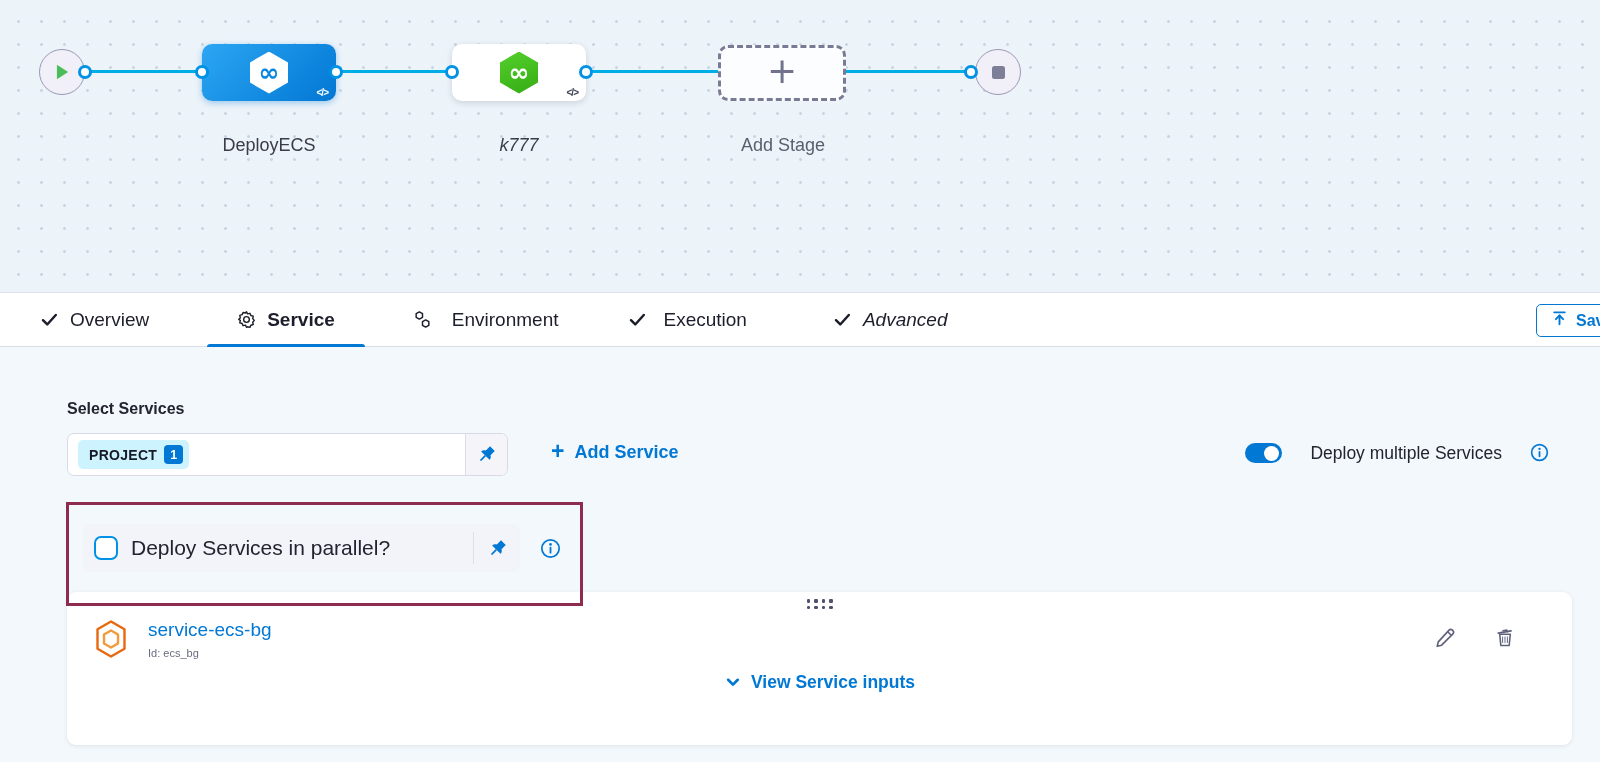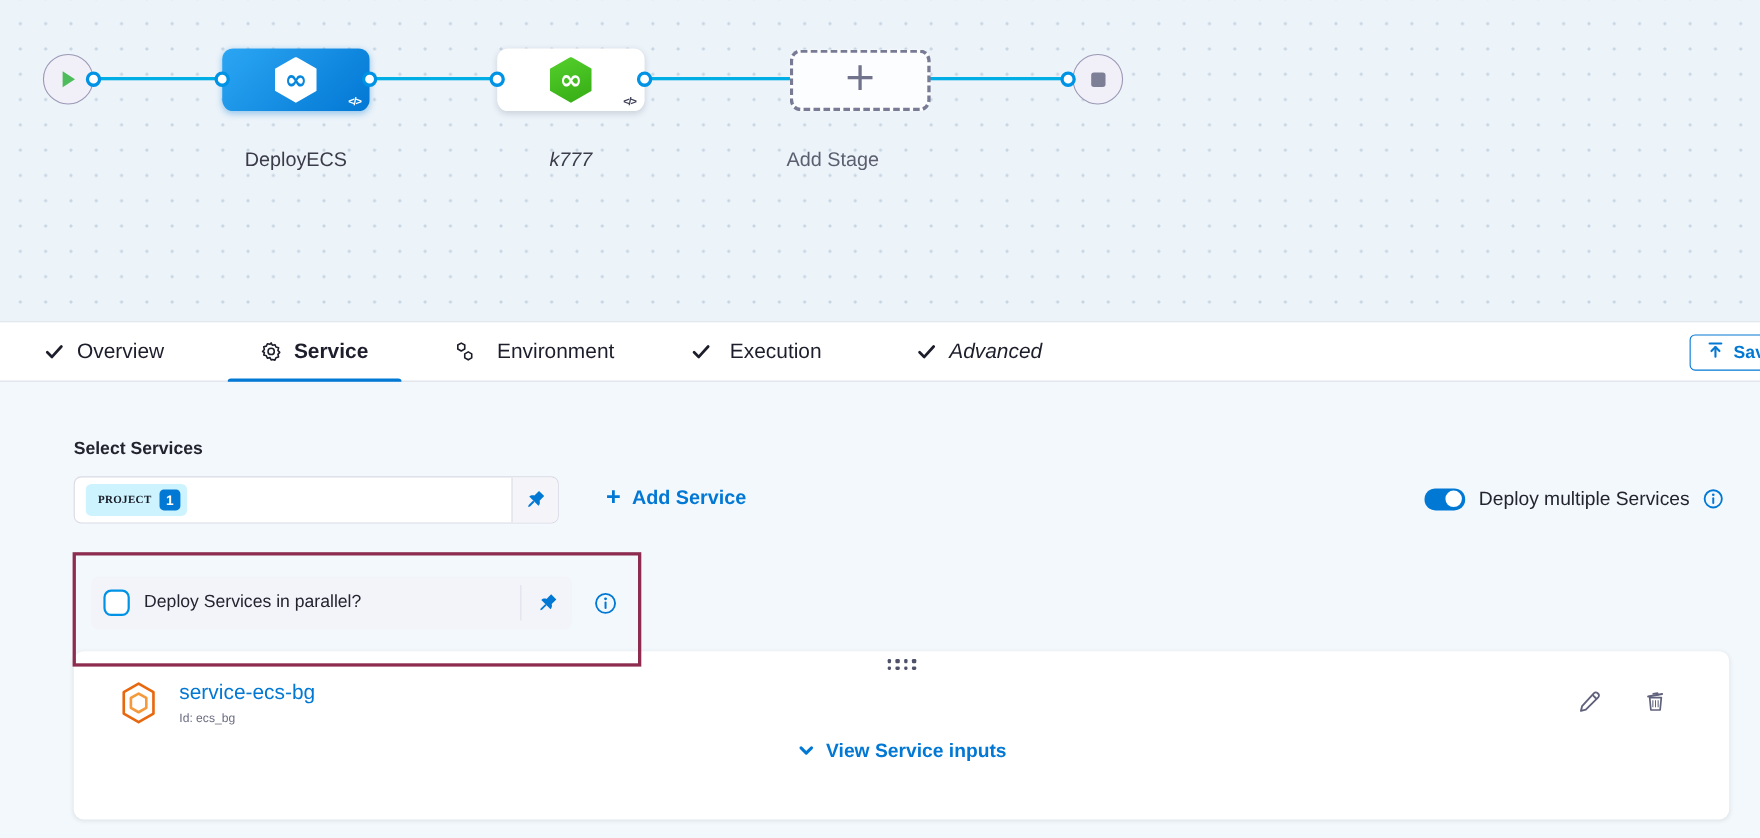--- a/index.html
+++ b/index.html
@@ -47,21 +47,21 @@
     clip-path:polygon(50% 0,100% 26%,100% 74%,50% 100%,0 74%,0 26%);
     display:flex; align-items:center; justify-content:center;
     font-family:"DejaVu Sans",sans-serif; font-weight:bold; font-size:25px; line-height:1;
   }
   .hex-white { background:#fff; color:#0886dd; }
   .hex-green { background:linear-gradient(160deg,#55d02c,#34ab14); color:#fff; }
   .code-badge { position:absolute; right:8px; bottom:3px; font-size:10px; font-weight:bold; letter-spacing:-1px; }
   .code-white { color:#fff; } .code-dark { color:#3e4057; }
   .add-plus { font-size:36px; color:#70738b; line-height:1; margin-top:-5px; font-family:"DejaVu Sans",sans-serif; }
   .stage-label { position:absolute; top:135px; transform:translateX(-50%); font-size:18px; color:#3b3c49; white-space:nowrap; }
-  .lbl-1 { left:269px; } .lbl-2 { left:519px;font-style:italic; } .lbl-3 { left:757px; color:#5b5e6e; }
+  .lbl-1 { left:269px; } .lbl-2 { left:519px;font-style:italic; } .lbl-3 { left:783px; color:#5b5e6e; }
 
   
   .tabbar {
     position:absolute; left:0; top:292px; width:1600px; height:55px; background:#fff;
     border-top:1px solid #dde2ea; border-bottom:1px solid #d9dde6;
     display:flex; align-items:stretch;
   }
   .tab { position:relative; display:flex; align-items:center; gap:11px; padding:0 6px;
          font-size:19px; font-weight:500; color:#1d1e2b; cursor:pointer; white-space:nowrap; }
   .tab-1 { margin-left:34px; }
@@ -82,55 +82,55 @@
 
   
   .select-label { position:absolute; left:67px; top:400px; font-size:16px; font-weight:600; color:#23242f; }
   .select-box {
     position:absolute; left:67px; top:433px; width:441px; height:43px;
     background:#fff; border:1px solid #d9dae5; border-radius:7px;
     display:flex; overflow:hidden; cursor:pointer;
   }
   .select-main { flex:1; display:flex; align-items:center; padding-left:10px; }
   .chip { display:flex; align-items:center; background:#cdf4fe; border-radius:5px; height:29px; padding:0 6px 0 11px; }
-  .chip-label { font-size:10px; font-weight:600; color:#171925; letter-spacing:.3px;font-family:Liberation Serif, serif; }
+  .chip-label { font-size:14px; font-weight:600; color:#171925; letter-spacing:.3px; }
   .chip-count { margin-left:7px; min-width:19px; height:19px; padding:0 4px; background:#0278d5; border-radius:4px;
                 color:#fff; font-size:12.5px; font-weight:700; display:flex; align-items:center; justify-content:center; }
   .select-pin { width:42px; border-left:1px solid #dcdde8; background:#f4f4f9;
                 display:flex; align-items:center; justify-content:center; cursor:pointer; }
 
   .add-service { position:absolute; left:551px; top:442px; display:flex; align-items:center; gap:10px;
                  color:#0278d5; font-weight:700; font-size:18px; cursor:pointer; }
   .plus-glyph { font-size:23px; font-weight:600; line-height:1; margin-top:-2px; }
 
-  .toggle-row { position:absolute; top:443px; right:33px; display:flex; align-items:center; gap:12px; }
+  .toggle-row { position:absolute; top:443px; right:51px; display:flex; align-items:flex-start; gap:28px; }
   .toggle { width:37px; height:20px; border-radius:11px; background:#0278d5; position:relative; cursor:pointer; }
   .toggle-knob { position:absolute; top:2.5px; right:3px; width:15px; height:15px; border-radius:50%; background:#fff; }
   .toggle-label { font-size:17.5px; color:#23242f; }
 
   .hl-box { position:absolute; left:66px; top:502px; width:517px; height:104px; border:3px solid #8d2c4f; z-index:5; pointer-events:none; }
   .parallel-row {
     position:absolute; left:83px; top:524px; width:437px; height:48px;
     background:#f3f3fa; border-radius:7px; display:flex; align-items:center; padding-left:11px;
   }
   .checkbox { width:24px; height:24px; border:2px solid #0092e4; border-radius:7px; background:#fff; cursor:pointer; flex:none; }
-  .parallel-label { margin-left:13px; font-size:16px; color:#23242f; flex:1; }
+  .parallel-label { margin-left:13px; font-size:21px; color:#23242f; flex:1; }
   .row-divider { width:1px; height:32px; background:#dddeea; }
   .row-pin { width:46px; height:100%; display:flex; align-items:center; justify-content:center; cursor:pointer; }
   .parallel-info { position:absolute; left:540px; top:538px; cursor:pointer; }
 
   
   .service-card {
     position:absolute; left:67px; top:592px; width:1505px; height:153px;
     background:#fff; border-radius:9px; box-shadow:0 1px 4px rgba(40,41,61,.10);
   }
   .drag-dots { position:absolute; top:7px; left:50%; transform:translateX(-50%);
                display:grid; grid-template-columns:repeat(4,auto); gap:3px 4px; cursor:grab; }
   .drag-dots i { width:3.5px; height:3.5px; background:#4f516b; border-radius:1.2px; display:block; }
-  .svc-left { position:absolute; left:41px; top:27px; display:flex; gap:19px; align-items:flex-start; }
+  .svc-left { position:absolute; left:26px; top:27px; display:flex; gap:19px; align-items:flex-start; }
   .svc-name { font-size:19px; color:#0278d5; font-weight:500; line-height:1.2; cursor:pointer; }
   .svc-id { font-size:11px; color:#6a6c81; margin-top:5px; }
   .icon-btn { position:absolute; top:34px; width:24px; height:24px; cursor:pointer; }
   .pencil-btn { right:115px; } .trash-btn { right:55px; }
   .view-inputs { position:absolute; left:50%; top:80px; transform:translateX(-50%);
                  display:flex; align-items:center; gap:10px;
                  color:#0278d5; font-weight:700; font-size:17.5px; cursor:pointer; white-space:nowrap; }
 </style>
 </head>
 <body>

